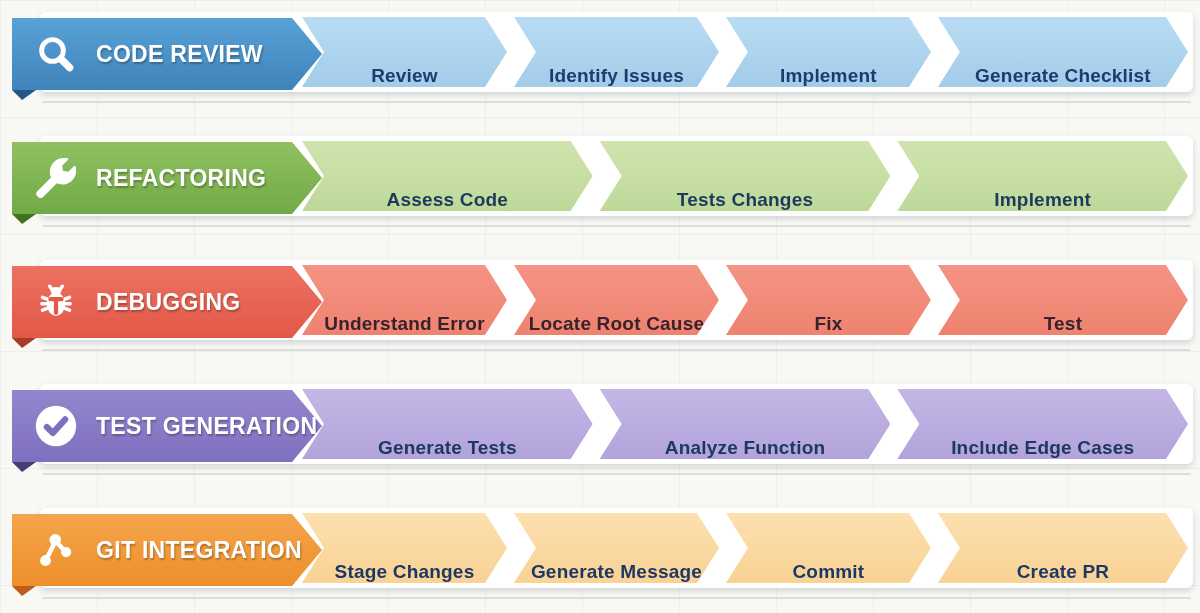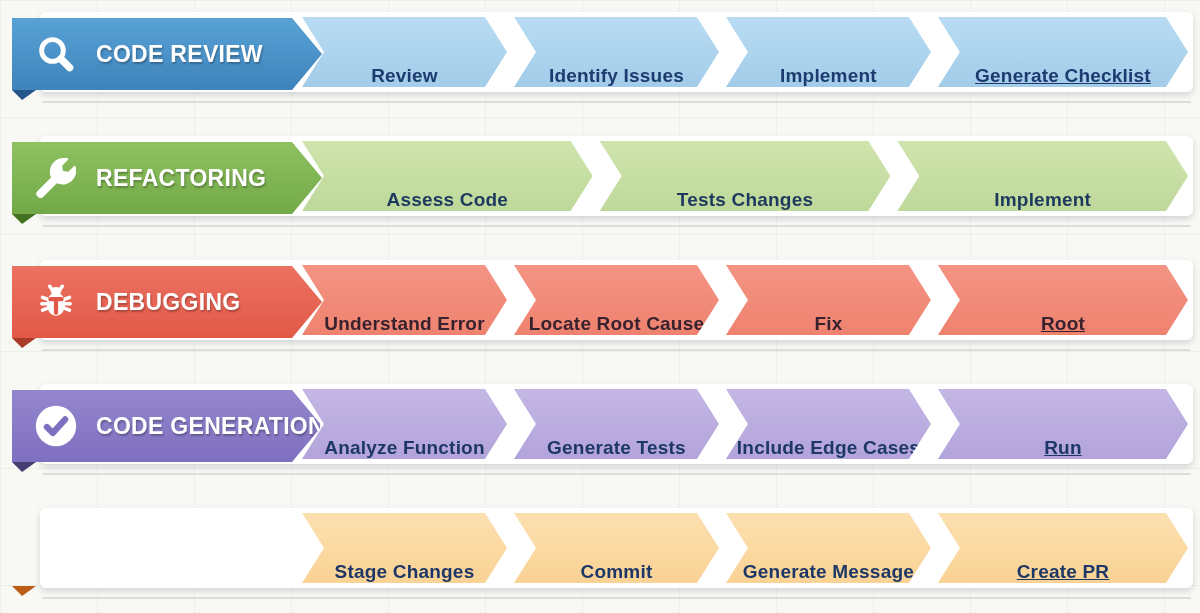--- a/index.html
+++ b/index.html
@@ -25,21 +25,21 @@
     position:absolute;left:262px;right:5px;top:5px;bottom:5px;
     display:flex;gap:7px;
   }
   .step{
     flex:1;display:flex;align-items:flex-end;justify-content:center;
     background:linear-gradient(180deg,var(--s1),var(--s2));
     clip-path:polygon(0 0, calc(100% - 22px) 0, 100% 50%, calc(100% - 22px) 100%, 0 100%, 22px 50%);
     color:var(--txt);font-size:19px;font-weight:600;letter-spacing:.2px;
     white-space:nowrap;
   }
-  .step.last{flex:1.22;text-decoration:underline;}
+  .step.last{flex:1.22;}
   .ribbon{
     position:absolute;left:-28px;top:6px;width:310px;height:72px;
     background:linear-gradient(180deg,var(--h1),var(--h2));
     clip-path:polygon(0 0, calc(100% - 30px) 0, 100% 50%, calc(100% - 30px) 100%, 0 100%);
     display:flex;align-items:center;gap:18px;padding-left:22px;box-sizing:border-box;
     filter:drop-shadow(1px 2px 2px rgba(0,0,0,.18));
     text-align:right;
   }
   .ribbon-title{
     color:#ffffff;font-size:23px;font-weight:bold;letter-spacing:.3px;
@@ -119,21 +119,21 @@
     <div class="step">
         <span>Understand Error</span>
       </div>
     <div class="step">
         <span>Locate Root Cause</span>
       </div>
     <div class="step">
         <span>Fix</span>
       </div>
     <div class="step last">
-        <span>Root</span>
+        <span>Test</span>
       </div>
   </div>
   <div class="ribbon">
     <span class="ribbon-icon">
       <svg viewBox="0 0 24 24" width="42" height="42">
         <path d="M8.4 3 L10.2 5.4 M15.6 3 L13.8 5.4" stroke="#fff" stroke-width="2" stroke-linecap="round" fill="none"></path>
         <path d="M4.3 9.3 L7 10.4 M3.9 13 L7 13 M4.3 16.7 L7 15.6 M19.7 9.3 L17 10.4 M20.1 13 L17 13 M19.7 16.7 L17 15.6" stroke="#fff" stroke-width="2" stroke-linecap="round" fill="none"></path>
         <ellipse cx="12" cy="5.8" rx="3" ry="2.4" fill="#fff"></ellipse>
         <ellipse cx="12" cy="13.2" rx="5.3" ry="6.6" fill="#fff"></ellipse>
         <path d="M12 10.4 L12 18.2 M8.8 10.4 L15.2 10.4" stroke="var(--h2)" stroke-width="2.4" stroke-linecap="round" fill="none"></path>
@@ -141,54 +141,62 @@
     </span>
     <span class="ribbon-title">DEBUGGING</span>
   </div>
   <div class="fold"></div>
 </div>
 
 <div class="row" data-row="3" style="--h1: #9486cd; --h2: #7f6fc0; --fold: #463d72; --s1: #c4b7e5; --s2: #b2a3da; --txt: #1d3766;">
   <div class="row-card"></div>
   <div class="steps-band">
     <div class="step">
+        <span>Generate Tests</span>
+      </div>
+    <div class="step">
         <span>Analyze Function</span>
       </div>
     <div class="step">
-        <span>Generate Tests</span>
-      </div>
-    <div class="step">
         <span>Include Edge Cases</span>
-      </div>
-    <div class="step last">
-        <span>Run</span>
       </div>
   </div>
   <div class="ribbon">
     <span class="ribbon-icon">
       <svg viewBox="0 0 24 24" width="44" height="44">
         <circle cx="12" cy="12" r="11" fill="#fff"></circle>
         <path d="M7 12.6 L10.3 15.8 L17 8.4" fill="none" stroke="var(--h2)" stroke-width="3.4" stroke-linecap="round" stroke-linejoin="round"></path>
       </svg>
     </span>
-    <span class="ribbon-title">CODE GENERATION</span>
+    <span class="ribbon-title">TEST GENERATION</span>
   </div>
   <div class="fold"></div>
 </div>
 
 <div class="row" data-row="4" style="--h1: #f4a54b; --h2: #ee8f2b; --fold: #bb5d16; --s1: #fce0b0; --s2: #f9d294; --txt: #1d3766;">
   <div class="row-card"></div>
   <div class="steps-band">
     <div class="step">
         <span>Stage Changes</span>
       </div>
     <div class="step">
+        <span>Generate Message</span>
+      </div>
+    <div class="step">
         <span>Commit</span>
-      </div>
-    <div class="step">
-        <span>Generate Message</span>
       </div>
     <div class="step last">
         <span>Create PR</span>
       </div>
   </div>
+  <div class="ribbon">
+    <span class="ribbon-icon">
+      <svg viewBox="0 0 24 24" width="42" height="42">
+        <path d="M6.6 17.2 L11.4 7.4 M11.8 7 L17.2 12.6" stroke="#fff" stroke-width="2.6" stroke-linecap="round" fill="none"></path>
+        <circle cx="6" cy="18" r="3.1" fill="#fff"></circle>
+        <circle cx="11.6" cy="6.2" r="3.3" fill="#fff"></circle>
+        <circle cx="17.8" cy="13.2" r="2.9" fill="#fff"></circle>
+      </svg>
+    </span>
+    <span class="ribbon-title">GIT INTEGRATION</span>
+  </div>
   <div class="fold"></div>
 </div>
 
 </body></html>

